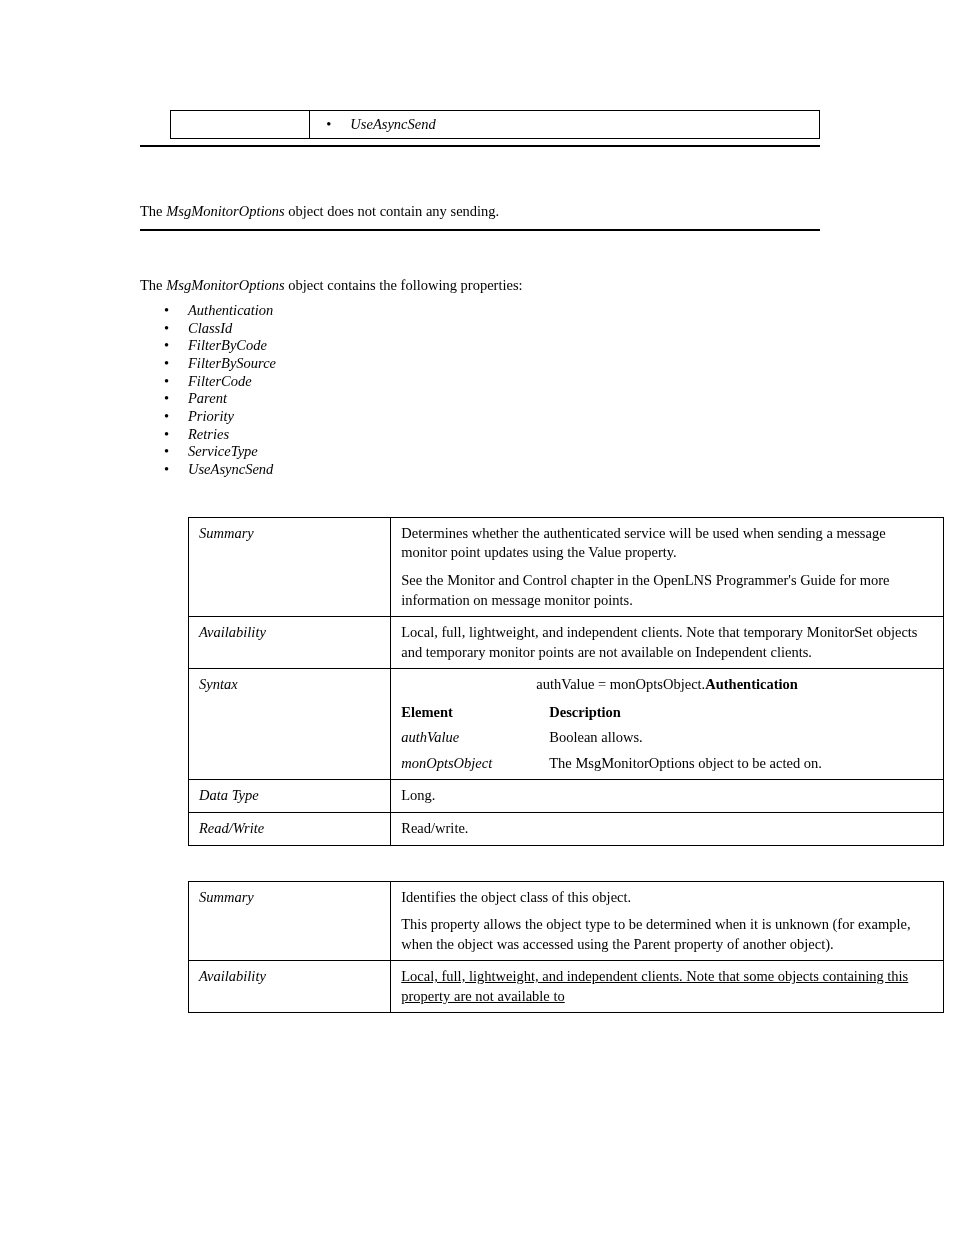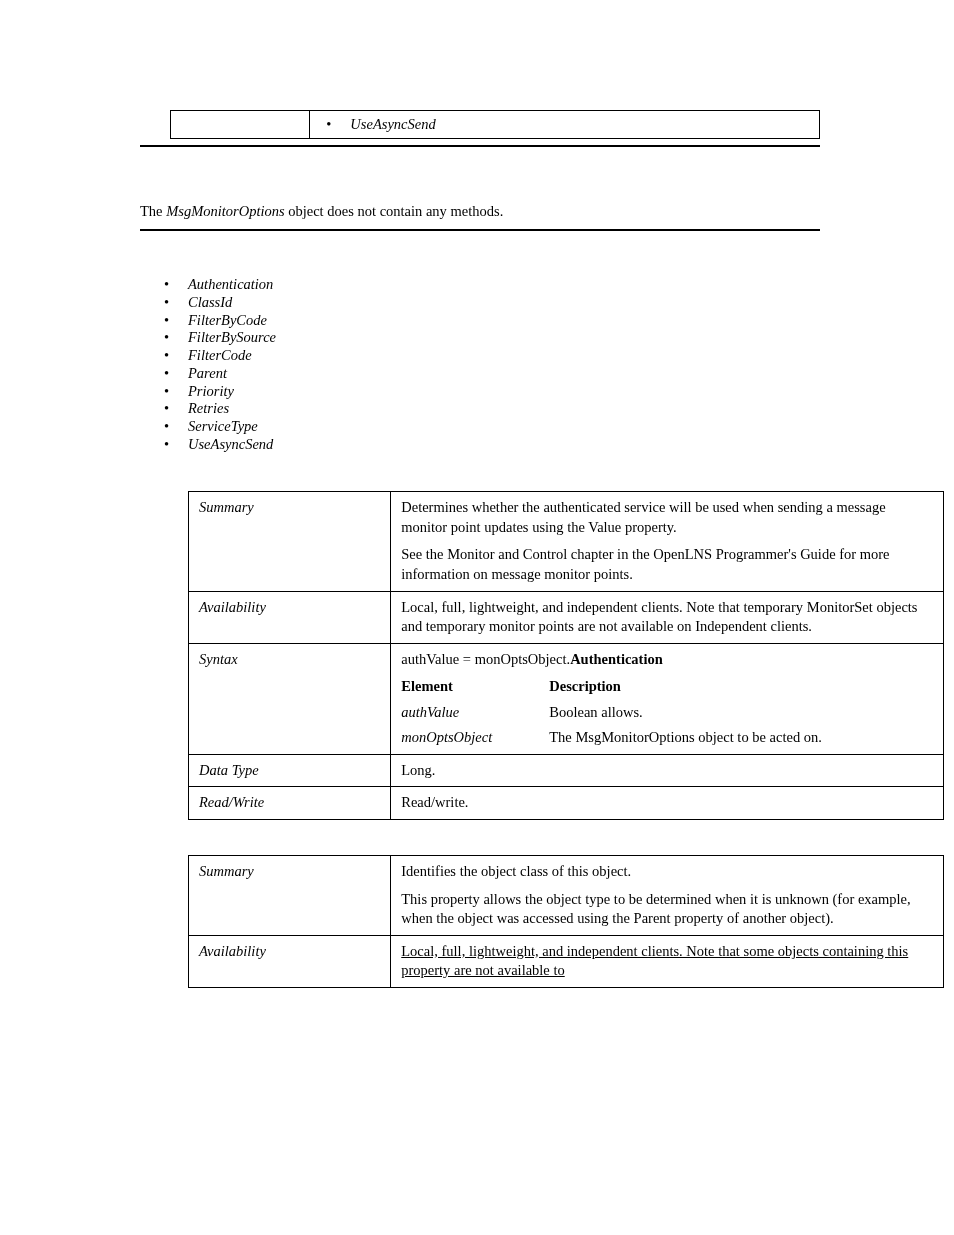--- a/index.html
+++ b/index.html
@@ -108,20 +108,21 @@
     width: 460px;
   }
   .dt-body p {
     margin: 0 0 8px 0;
   }
   .dt-body p:last-child { margin-bottom: 0; }
   .ital { }
   .bold { font-weight: bold; }
   .syntax-line {
     margin: 0 0 8px 0;
+    text-align: center;
   }
   .elem-grid {
     display: grid;
     grid-template-columns: 140px auto;
     column-gap: 8px;
     row-gap: 6px;
     margin-top: 4px;
   }
   .elem-grid .h {
     font-weight: bold;
@@ -144,24 +145,27 @@
           <span class="bullet-dot">•</span>
           <span class="bullet-text">UseAsyncSend</span>
         </div>
       </td>
     </tr>
   </tbody>
     </table>
   <hr class="hr-thick">
 
   <p class="para">
-    <span>The </span><span class="obj-name">MsgMonitorOptions</span><span> object does not contain any methods.</span>
+    <span>The </span><span class="obj-name">MsgMonitorOptions</span><span> object does not contain any sending.</span>
   </p>
   <hr class="hr-thick mid">
 
+  <p class="para">
+    <span>The </span><span class="obj-name">MsgMonitorOptions</span><span> object contains the following properties:</span>
+  </p>
 
   <div class="prop-list">
     <div class="item">
         <span class="dot">•</span>
         <span class="lbl">Authentication</span>
       </div>
     <div class="item">
         <span class="dot">•</span>
         <span class="lbl">ClassId</span>
       </div>

